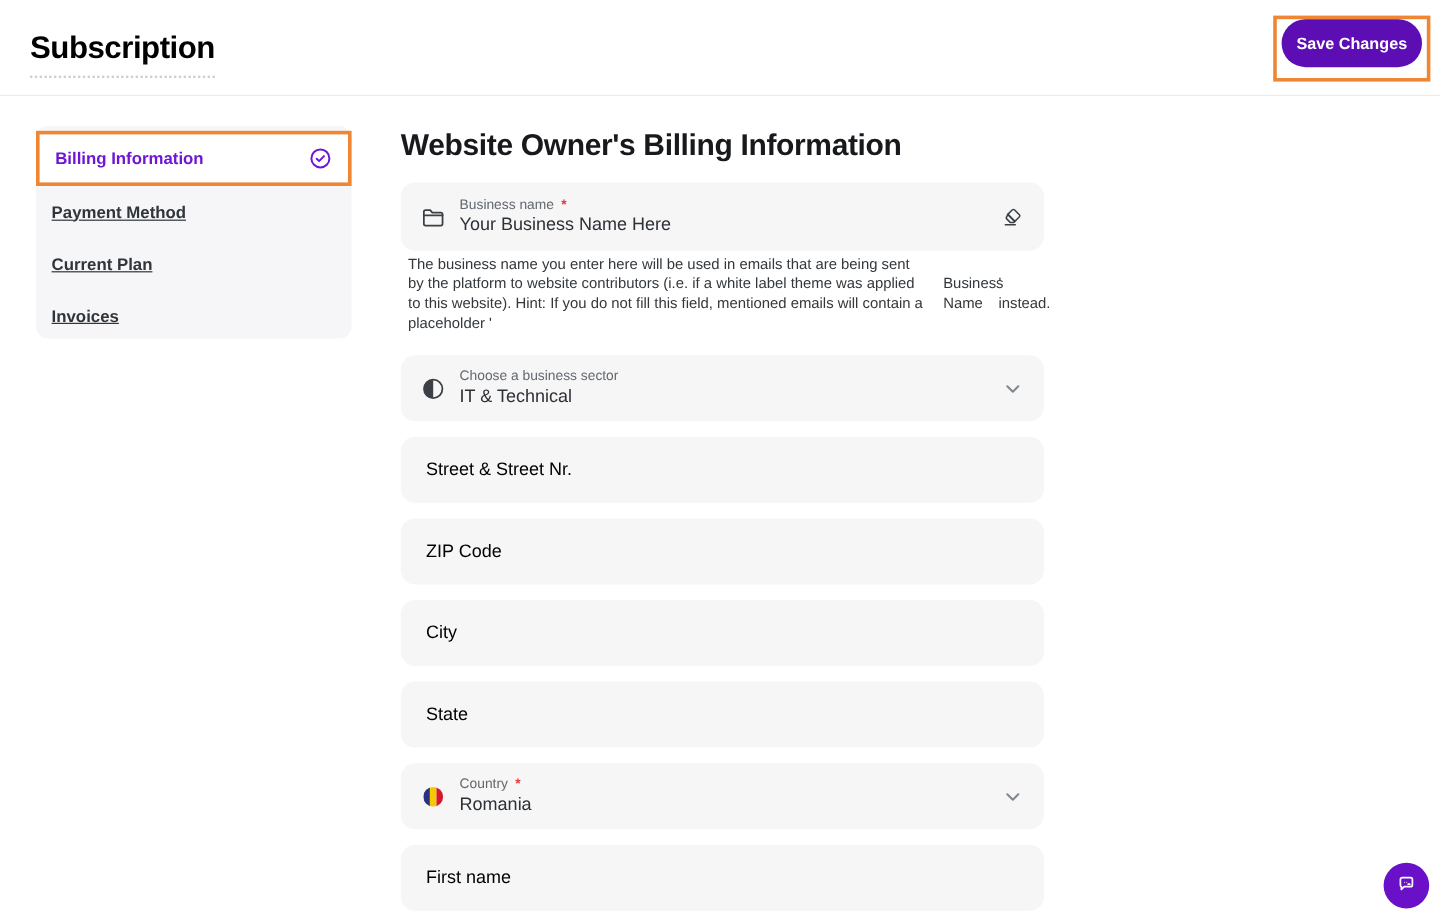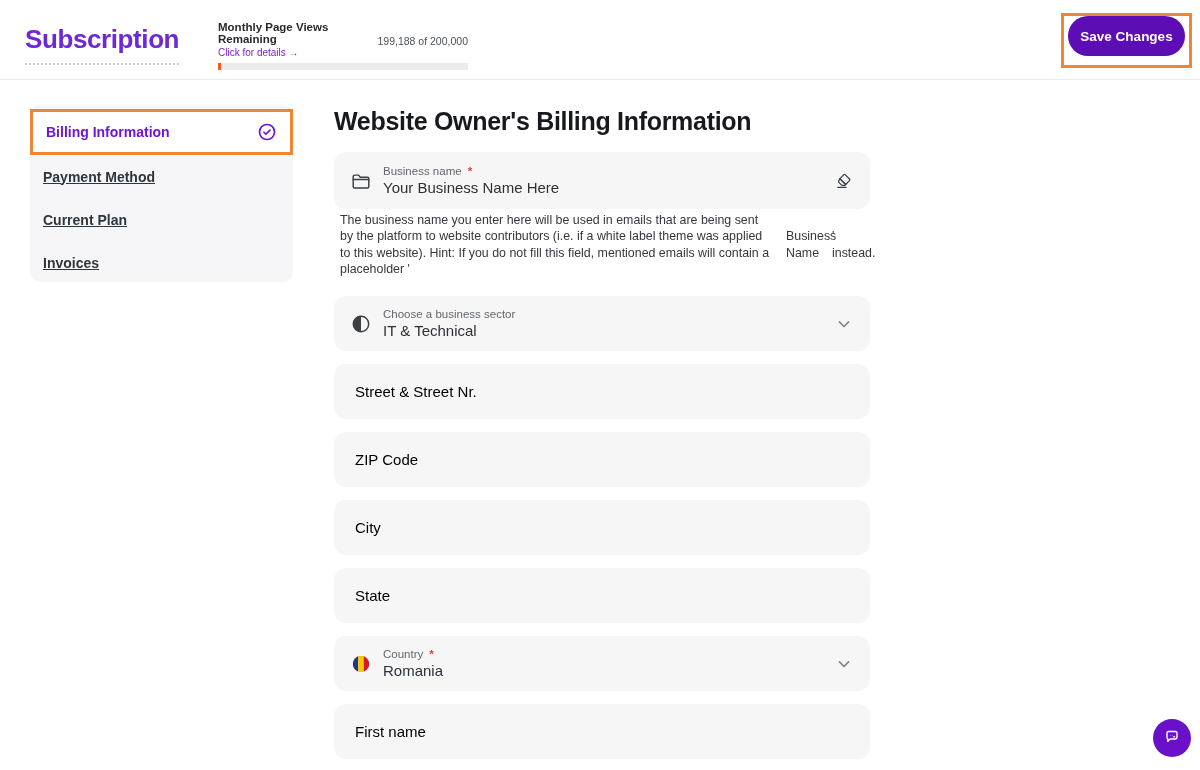--- a/index.html
+++ b/index.html
@@ -3,21 +3,21 @@
 <meta charset="utf-8">
 <style>
   * { margin:0; padding:0; box-sizing:border-box; }
   html,body { width:1200px; height:770px; background:#ffffff; overflow:hidden;
               font-family:"Liberation Sans", sans-serif; }
 
   
   .header { position:absolute; top:0; left:0; width:1200px; height:80px;
             background:#fff; border-bottom:1px solid #ececef; }
   .page-title { position:absolute; left:25px; top:24px; font-size:26px; font-weight:700;
-                color:#6d28d9; letter-spacing:-0.4px; border-bottom:2px dotted #cfcfcf;
+                color:#000000; letter-spacing:-0.4px; border-bottom:2px dotted #cfcfcf;
                 padding-bottom:8px; }
   .pv-widget { position:absolute; left:218px; top:21px; width:250px; }
   .pv-top { display:flex; align-items:flex-end; gap:5px; }
   .pv-label { font-size:11.5px; font-weight:700; color:#26292e; }
   .pv-count { font-size:10.5px; color:#4b5056; position:relative; top:2px; white-space:nowrap; }
   .pv-link { font-size:10px; color:#7d1fd2; margin-top:2px; cursor:pointer; }
   .pv-bar { margin-top:5px; width:250px; height:7px; background:#ececec; position:relative; }
   .pv-bar-fill { position:absolute; left:0; top:0; bottom:0; width:3px; background:#f25c1f; }
 
   .save-annot { position:absolute; left:1061px; top:13px; width:131px; height:55px;
@@ -65,30 +65,20 @@
   .chat-fab { position:absolute; left:1153px; top:719px; width:38px; height:38px;
               border-radius:50%; background:#6a10c9; display:flex; align-items:center;
               justify-content:center; cursor:pointer; }
 </style>
 </head>
 <body>
 
 <div class="header">
   <div class="page-title">Subscription</div>
 
-  <div class="pv-widget">
-    <div class="pv-top">
-      <span class="pv-label">Monthly Page Views Remaining</span>
-      <span class="pv-count">199,188 of 200,000</span>
-    </div>
-    <div class="pv-link">Click for details →</div>
-    <div class="pv-bar">
-      <div class="pv-bar-fill"></div>
-    </div>
-  </div>
 
   <div class="save-annot">
     <button class="save-btn">Save Changes</button>
   </div>
 </div>
 
 <div class="sidebar">
   <div class="nav-active-annot">
     <span class="nav-active-label">Billing Information</span>
     <span>

